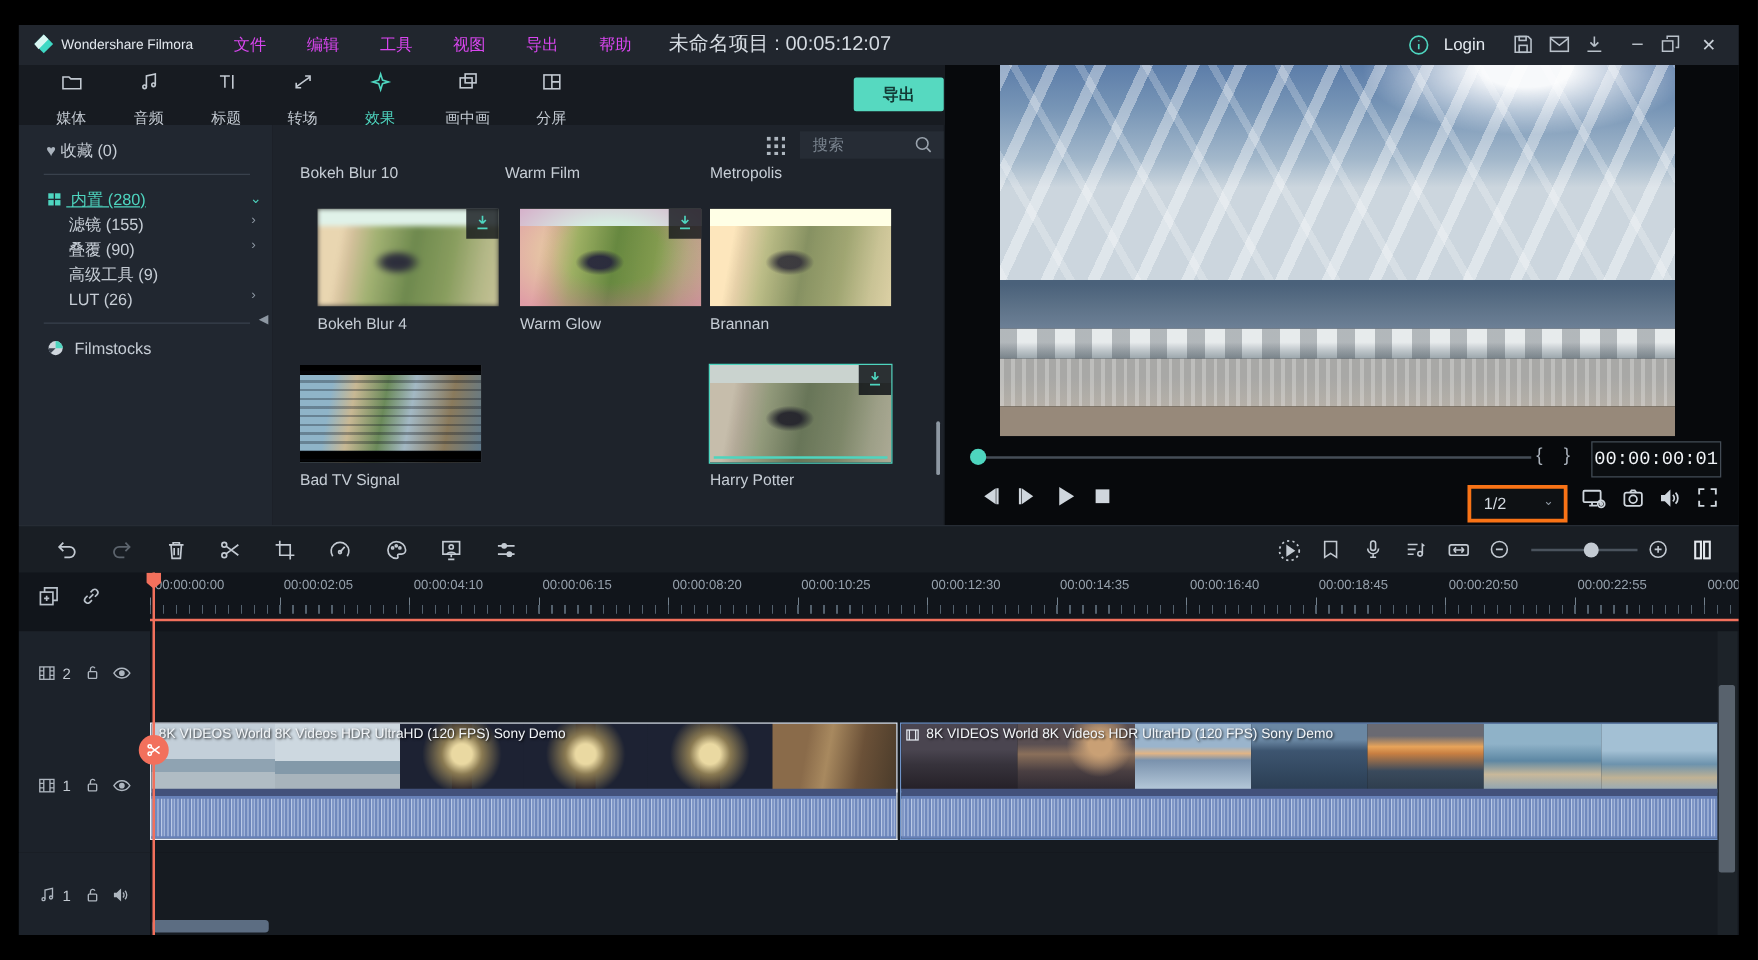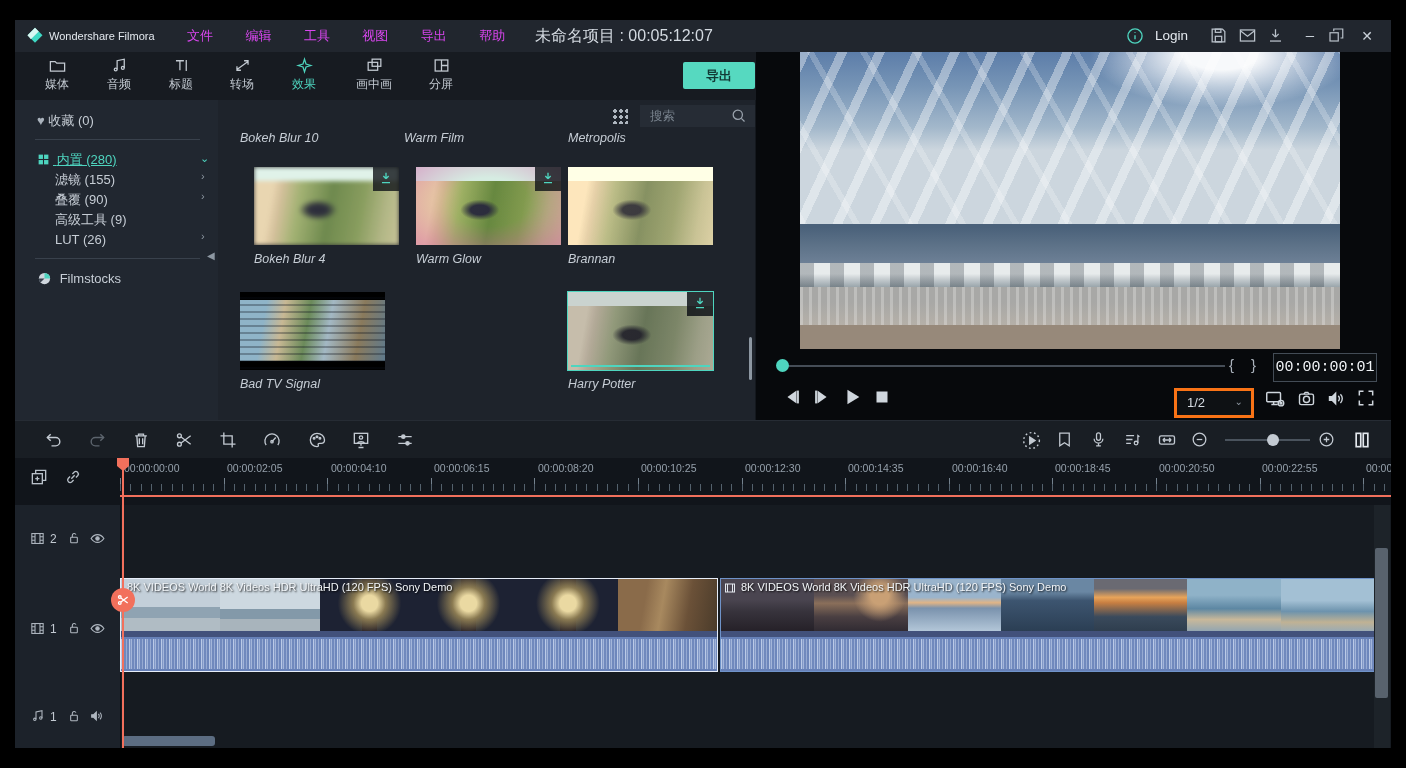--- a/index.html
+++ b/index.html
@@ -9,37 +9,37 @@
   
   #titlebar{left:0;top:0;width:1376px;height:32px;background:#21262e;color:#c9d0d8;}
   .menu-item{display:inline-block;padding:0 14px;line-height:32px;font-size:13px;color:#d946ef;}
   #project-title{left:520px;top:0;width:380px;line-height:32px;text-align:left;font-size:16px;color:#d4dae1;}
   .tb-ic{top:6px;width:20px;height:20px;color:#b9c1ca;}
   
   #tabbar{left:0;top:32px;width:741px;height:48px;background:#171b21;}
   .tab{position:absolute;top:4px;width:58px;height:42px;text-align:center;color:#c3cad2;font-size:12px;}
   .tab .svg{margin:0 auto;}
   .tab.active{color:#4ed5bf;}
-  .tab-label{display:block;margin-top:1px;}
+  .tab-label{display:block;margin-top:11px;}
   #export-btn{left:668px;top:10px;width:72px;height:27px;background:#56d9c0;color:#123a35;font-weight:bold;
     font-size:13px;text-align:center;line-height:27px;border-radius:2px;}
   
   #sidebar{left:0;top:80px;width:203px;height:320px;background:#212730;color:#c6cdd5;font-size:13px;}
   .side-row{position:absolute;left:22px;height:20px;line-height:20px;white-space:nowrap;}
   .side-div{position:absolute;left:20px;width:165px;height:1px;background:#39414c;}
   .chev{position:absolute;color:#8d97a2;font-size:11px;}
   .teal{color:#4ed5bf;}
   
   #effects{left:203px;top:80px;width:537px;height:320px;background:#1e232b;overflow:hidden;}
   #search-box{position:absolute;left:422px;top:5px;width:112px;height:22px;background:#262c35;border:none;
     color:#cfd6dd;font-size:12.5px;padding:0 24px 0 10px;outline:none;}
   #search-box::placeholder{color:#79838e;}
   .card{position:absolute;width:145px;}
   .thumb{position:relative;width:145px;height:78px;overflow:hidden;background:#333;}
-  .card-label{margin-top:7px;font-size:12.5px;color:#c6cdd5;font-style:italic;}
+  .card-label{margin-top:7px;font-size:12.5px;color:#c6cdd5;}
   .dl-badge{position:absolute;right:0;top:0;width:26px;height:24px;background:rgba(15,19,24,.8);}
   .vineyard{position:absolute;inset:0;background:
     linear-gradient(180deg,#cfe0d8 0 18%,rgba(0,0,0,0) 18%),
     radial-gradient(ellipse at 44% 55%,rgba(38,38,54,.95) 0 8%,rgba(38,38,54,0) 17%),
     linear-gradient(100deg,#d8c6a4 0 14%,#c4b290 20%,#97a56b 32%,#667f48 52%,#7e9157 72%,#a5a97c 88%,#b8b48c 100%);}
   
   #preview{left:741px;top:32px;width:635px;height:368px;background:#07090c;}
   #video{position:absolute;left:44px;top:0px;width:540px;height:297px;overflow:hidden;background:
     linear-gradient(180deg,#5f7fa8 0%,#7e98b8 18%,#a9bccd 42%,#cdd8e0 56%,#d8dee2 57.5%,#57708a 58%,#4d6largest 0),
     #4d657e;}

